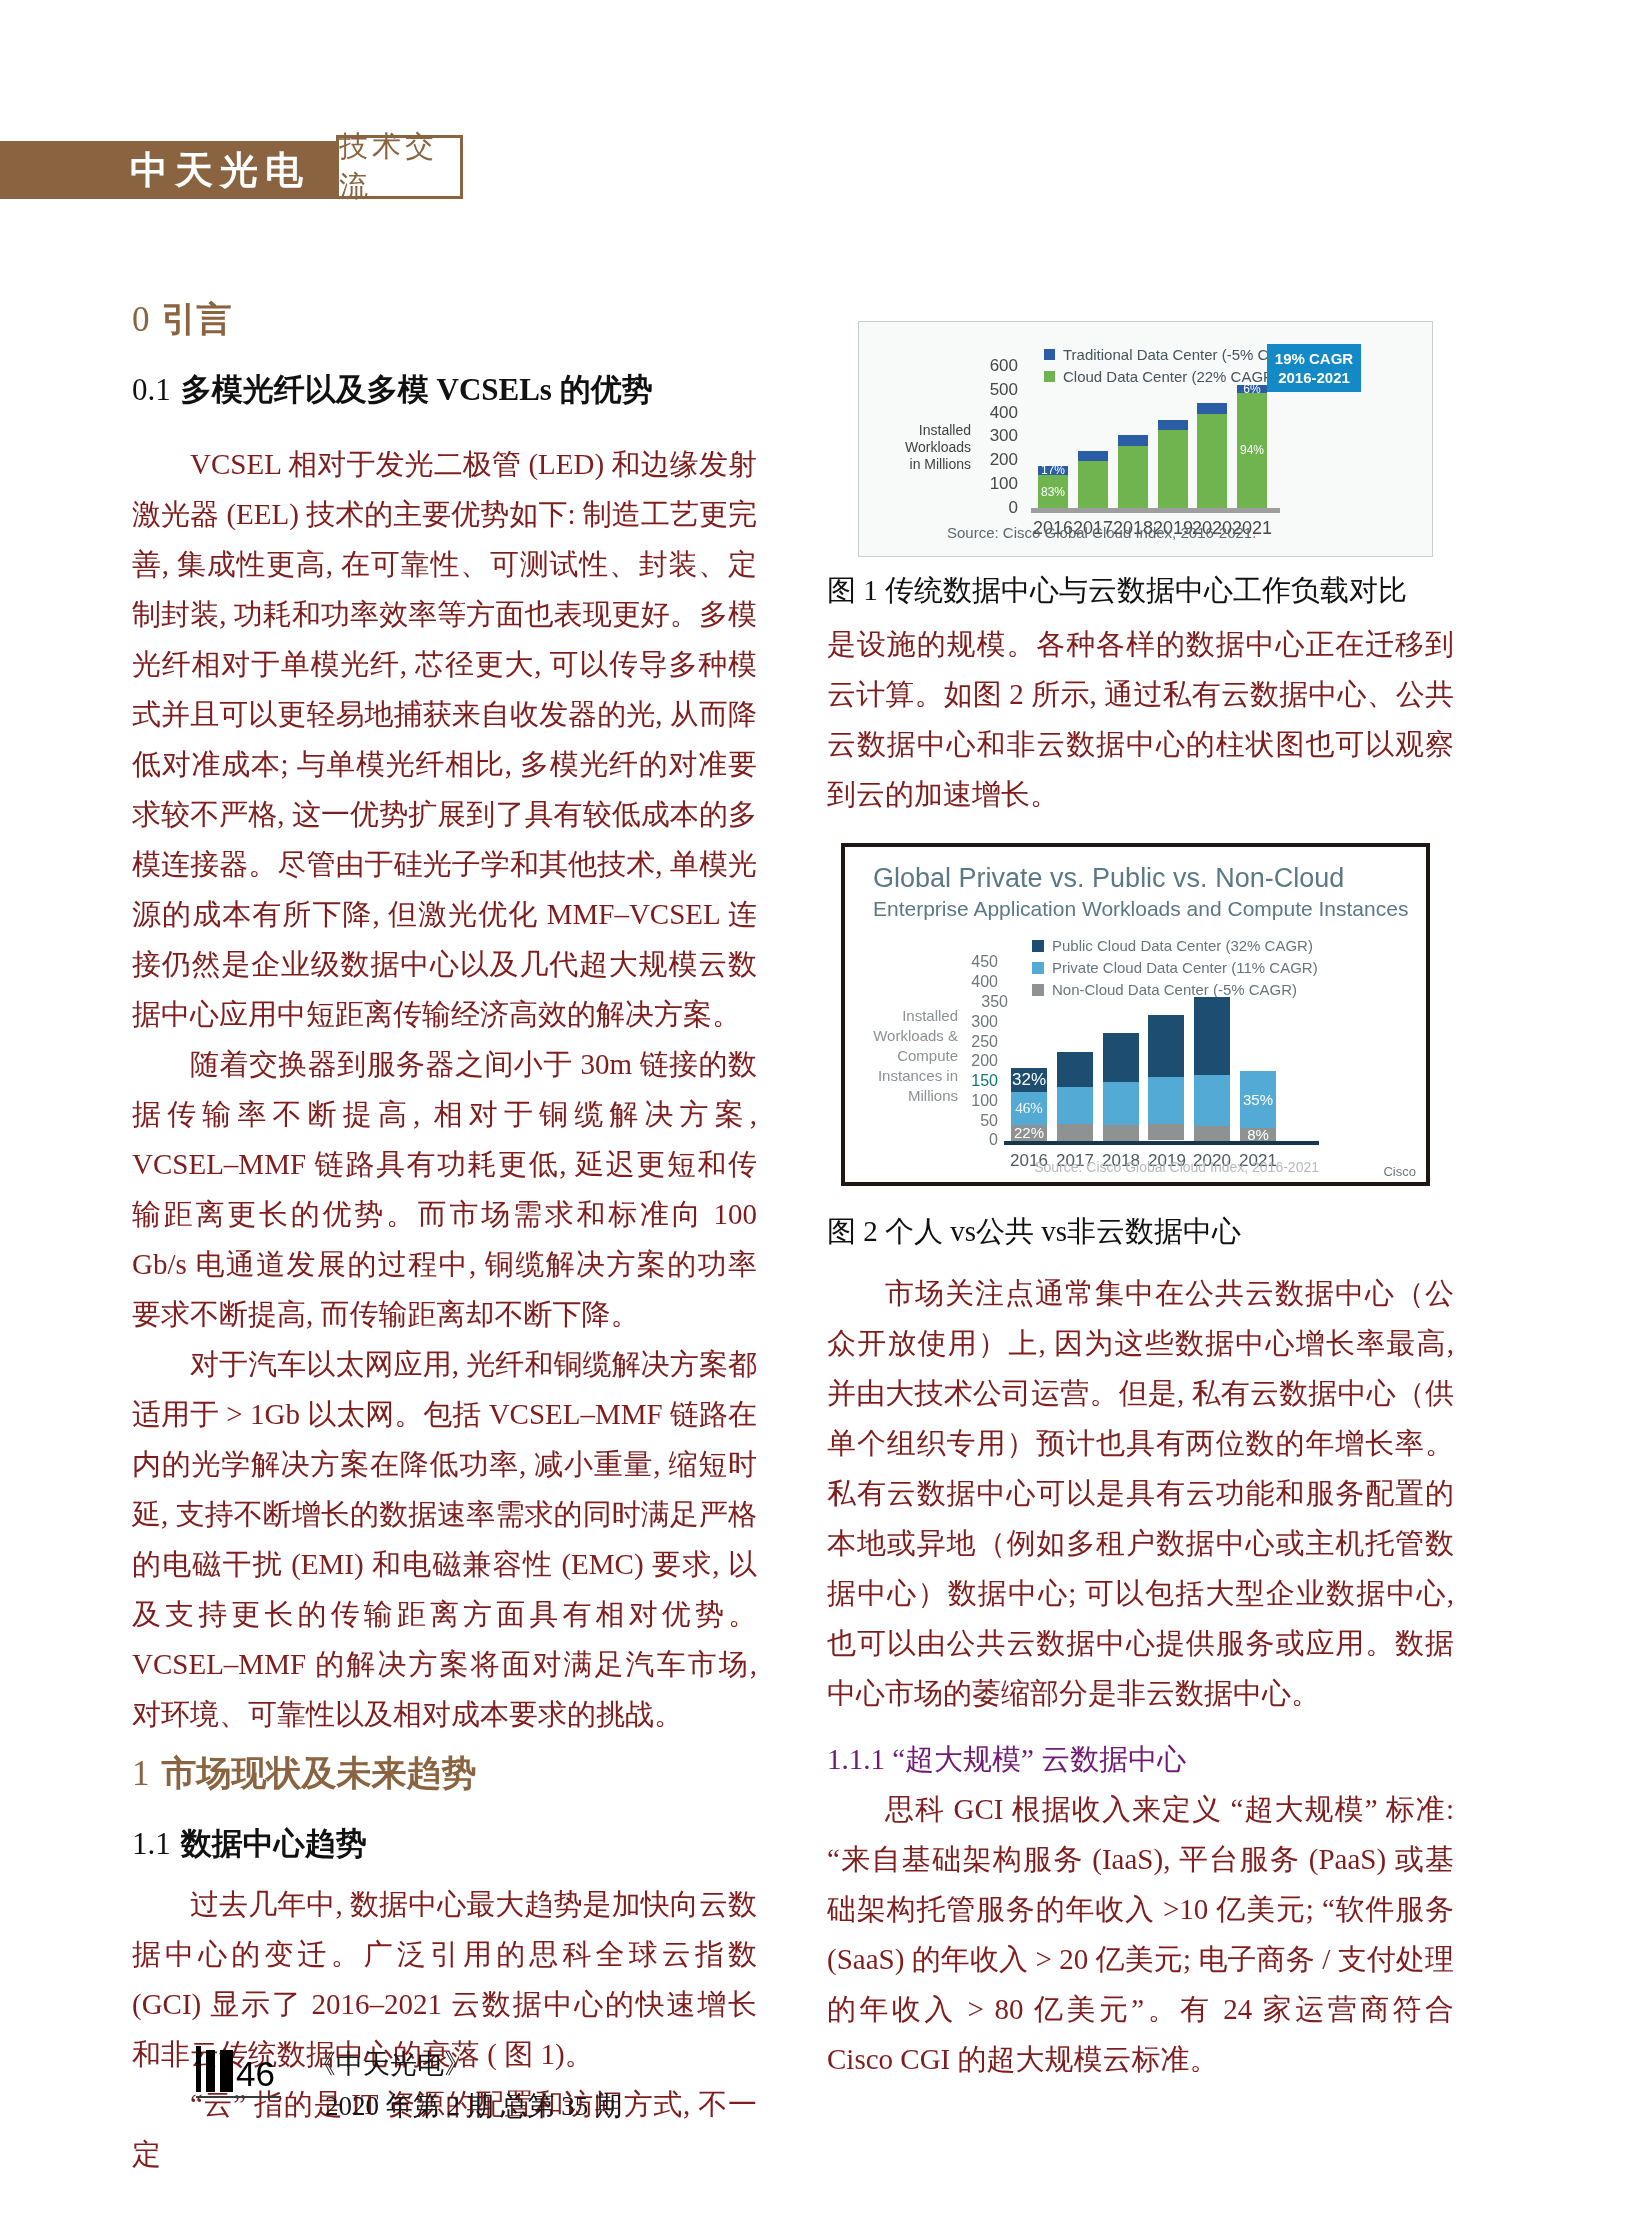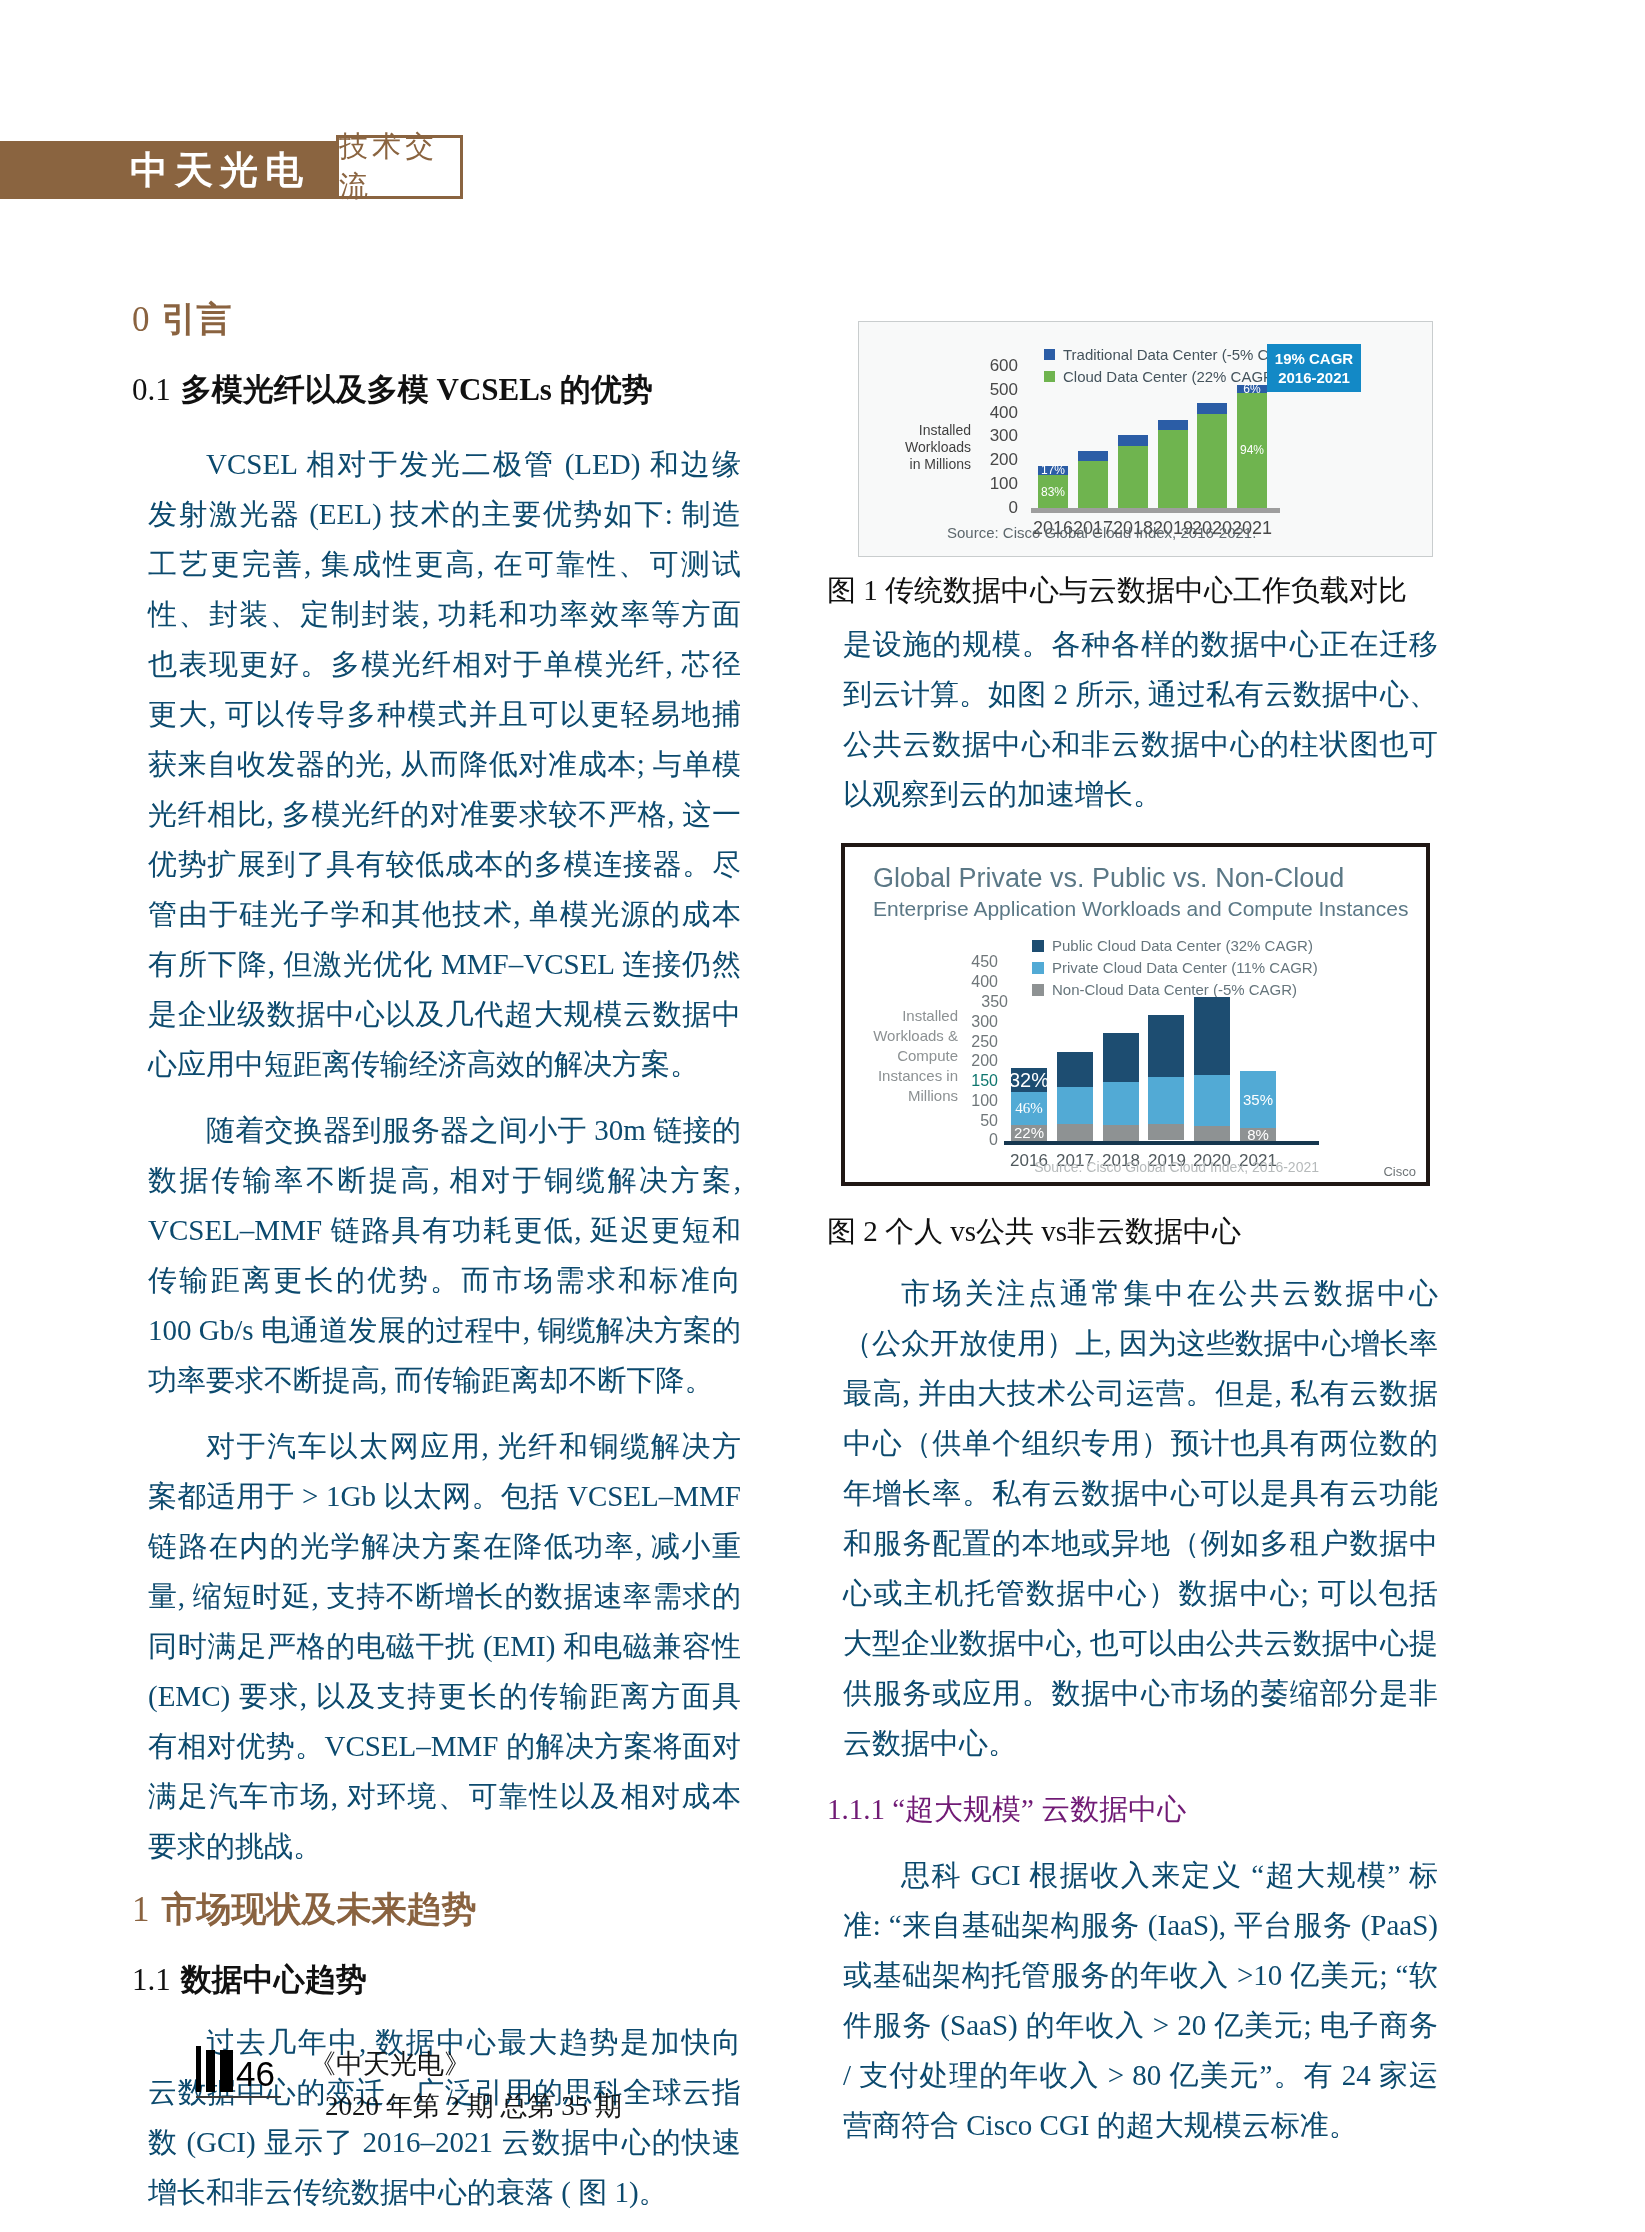--- a/index.html
+++ b/index.html
@@ -18,21 +18,21 @@
 
   
   .col-left{position:absolute;left:132px;top:297px;width:625px;}
   .col-right{position:absolute;left:827px;top:321px;width:627px;}
 
   .sec-h1{font-size:35px;color:#8a6340;font-weight:bold;margin:0 0 26px 0;line-height:46px;}
   .sec-h1 .num{font-weight:normal;margin-right:12px;}
   .sec-h2{font-size:31px;color:#111;font-weight:bold;margin:0 0 28px 0;line-height:42px;}
   .sec-h2 .num{font-weight:normal;margin-right:10px;}
   .sec-h3{font-size:29px;color:#701a75;font-weight:normal;margin:16px 0 0 0;line-height:50px;}
-  p.body{font-size:29px;line-height:50px;margin:16px;text-align:justify;text-indent:2em;color:#0c4a6e;}
+  p.body{font-size:29px;line-height:50px;margin:0;text-align:justify;text-indent:2em;color:#7f1d1d;}
   p.body.noindent{text-indent:0;}
   .caption{font-size:29px;margin-top:16px;line-height:34px;color:#111;}
 
   
   .fig1-box{position:relative;margin-left:31px;width:575px;height:236px;background:#f8f9f9;
             border:1px solid #c9cdce;box-sizing:border-box;
             font-family:"Liberation Sans","DejaVu Sans",sans-serif;}
   .f1-legend{position:absolute;left:185px;top:24px;}
   .f1-badge{position:absolute;left:408px;top:22px;width:86px;padding:5px 4px;background:#1389c6;
             color:#fff;font-size:15px;font-weight:bold;text-align:center;line-height:19px;white-space:pre-line;}
@@ -198,21 +198,21 @@
           <div style="position: absolute; left: 107px; width: 46px; text-align: right; top: 106px; font-size: 16px; color: rgb(111, 118, 121);">450</div>
           <div style="position: absolute; left: 159px; top: 294px; width: 315px; height: 4px; background: rgb(22, 55, 79);"></div>
           <div style="position: absolute; left: 166px; top: 221px; width: 36px; height: 73px; display: flex; flex-direction: column-reverse;">
             <div style="height: 16.5px; background: rgb(142, 146, 147); display: flex; align-items: center; justify-content: center; overflow: visible;">
               <span style="color: rgb(255, 255, 255); font-size: 15px; line-height: 1; white-space: nowrap;">22%</span>
             </div>
             <div style="height: 33px; background: rgb(82, 170, 213); display: flex; align-items: center; justify-content: center; overflow: visible;">
               <span style="color: rgb(255, 255, 255); font-size: 15px; line-height: 1; white-space: nowrap; font-family: Liberation Serif, serif;">46%</span>
             </div>
             <div style="height: 23.6px; background: rgb(29, 77, 113); display: flex; align-items: center; justify-content: center; overflow: visible;">
-              <span style="color: rgb(255, 255, 255); font-size: 20px; line-height: 1; white-space: nowrap;">32%</span>
+              <span style="color: rgb(255, 255, 255); font-size: 17px; line-height: 1; white-space: nowrap;">32%</span>
             </div>
           </div>
           <div style="position: absolute; left: 154px; top: 304px; width: 60px; text-align: center; font-size: 17px; color: rgb(79, 88, 92);">2016</div>
           <div style="position: absolute; left: 212px; top: 204px; width: 36px; height: 90px; display: flex; flex-direction: column-reverse;">
             <div style="height: 17px; background: rgb(142, 146, 147); display: flex; align-items: center; justify-content: center; overflow: visible;"></div>
             <div style="height: 37px; background: rgb(82, 170, 213); display: flex; align-items: center; justify-content: center; overflow: visible;"></div>
             <div style="height: 35px; background: rgb(29, 77, 113); display: flex; align-items: center; justify-content: center; overflow: visible;"></div>
           </div>
           <div style="position: absolute; left: 200px; top: 304px; width: 60px; text-align: center; font-size: 17px; color: rgb(79, 88, 92);">2017</div>
           <div style="position: absolute; left: 258px; top: 185px; width: 36px; height: 109px; display: flex; flex-direction: column-reverse;">

